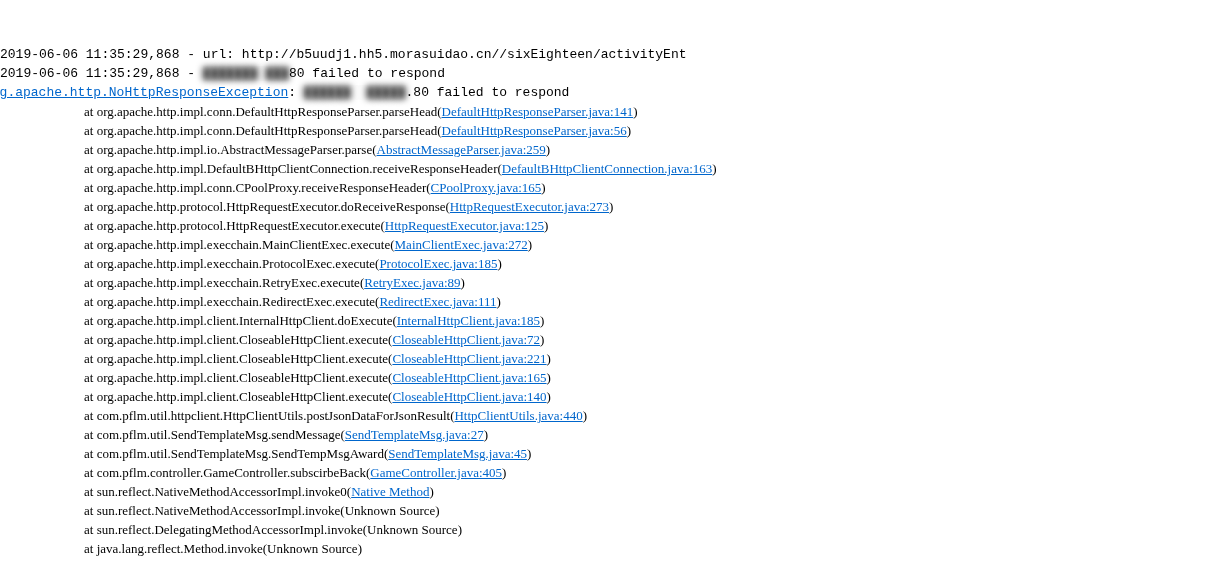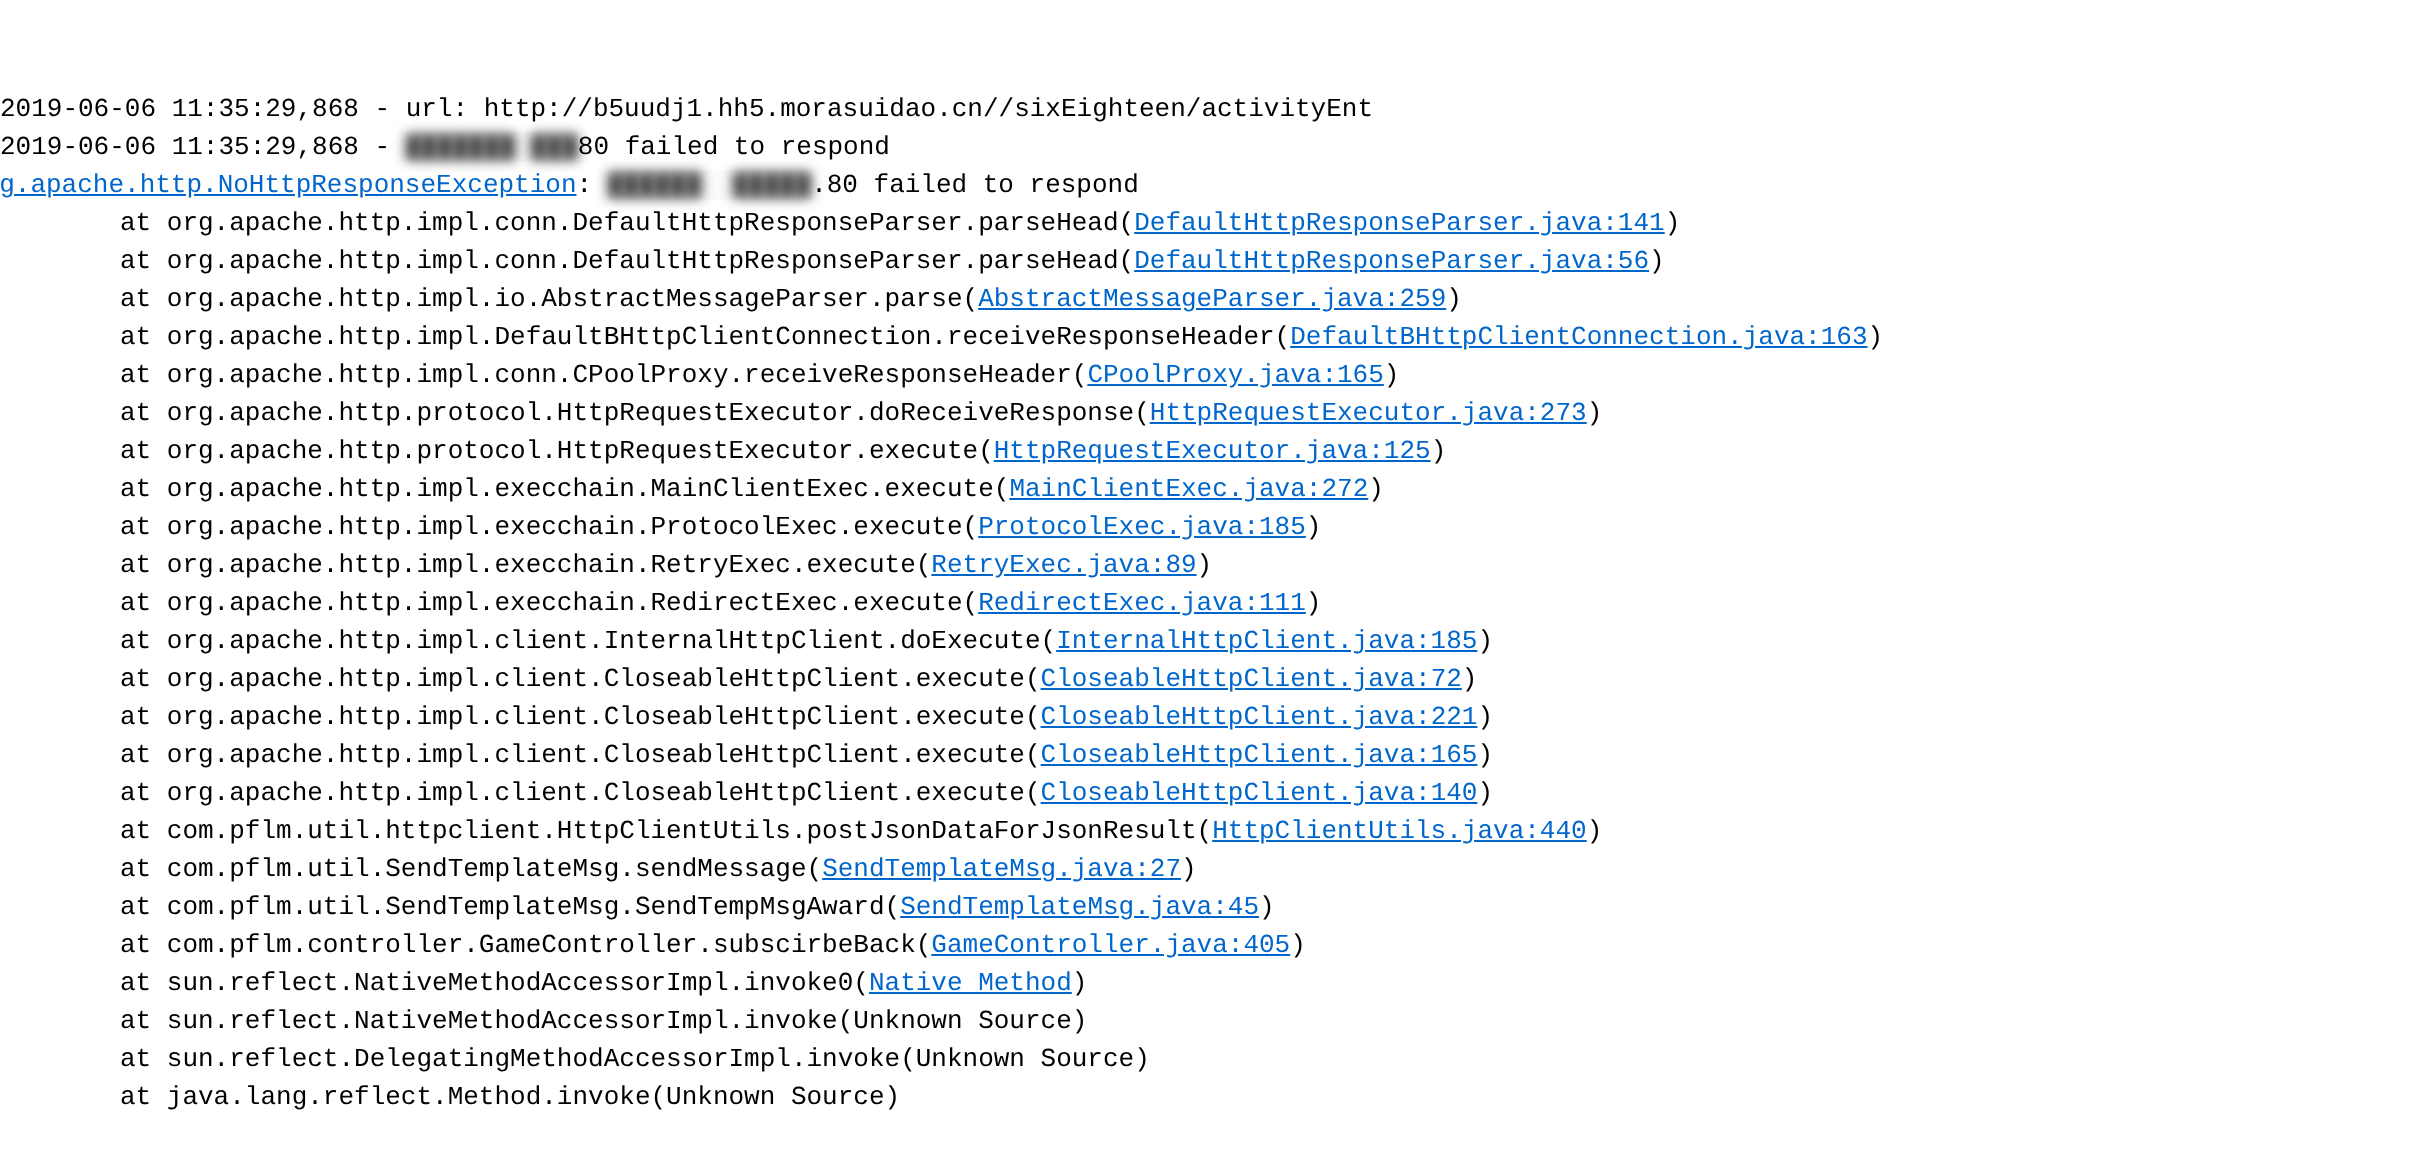--- a/index.html
+++ b/index.html
@@ -13,21 +13,21 @@
     width:1216px;
     height:581px;
   }
   .ln{display:block;}
   .lnk{color:#0066cc;text-decoration:underline;}
   .blur{
     color:transparent;
     text-shadow:0 0 6px rgba(0,0,0,0.7);
     background:rgba(200,200,200,0.08);
   }
-  .at{padding-left:60px;}
+  .at{padding-left:84px;font-family:Liberation Serif, serif;}
 </style>
 </head>
 <body>
 
 
 <div id="root"><span class="ln" style="margin-top: -12px;">2019-06-06 11:35:29,868 - url: http://b5uudj1.hh5.morasuidao.cn//sixEighteen/activityEnt</span><span class="ln"><span>2019-06-06 11:35:29,868 - </span><span class="blur">▇▇▇▇▇▇▇ ▇▇▇</span><span>80 failed to respond</span></span><span class="ln" style="margin-left: -16px;"><a href="#" class="lnk">org.apache.http.NoHttpResponseException</a><span>: </span><span class="blur">▇▇▇▇▇▇  ▇▇▇▇▇</span><span>.80 failed to respond</span></span><span class="ln at"><span>at org.apache.http.impl.conn.DefaultHttpResponseParser.parseHead(</span><a href="#" class="lnk">DefaultHttpResponseParser.java:141</a><span>)</span></span><span class="ln at"><span>at org.apache.http.impl.conn.DefaultHttpResponseParser.parseHead(</span><a href="#" class="lnk">DefaultHttpResponseParser.java:56</a><span>)</span></span><span class="ln at"><span>at org.apache.http.impl.io.AbstractMessageParser.parse(</span><a href="#" class="lnk">AbstractMessageParser.java:259</a><span>)</span></span><span class="ln at"><span>at org.apache.http.impl.DefaultBHttpClientConnection.receiveResponseHeader(</span><a href="#" class="lnk">DefaultBHttpClientConnection.java:163</a><span>)</span></span><span class="ln at"><span>at org.apache.http.impl.conn.CPoolProxy.receiveResponseHeader(</span><a href="#" class="lnk">CPoolProxy.java:165</a><span>)</span></span><span class="ln at"><span>at org.apache.http.protocol.HttpRequestExecutor.doReceiveResponse(</span><a href="#" class="lnk">HttpRequestExecutor.java:273</a><span>)</span></span><span class="ln at"><span>at org.apache.http.protocol.HttpRequestExecutor.execute(</span><a href="#" class="lnk">HttpRequestExecutor.java:125</a><span>)</span></span><span class="ln at"><span>at org.apache.http.impl.execchain.MainClientExec.execute(</span><a href="#" class="lnk">MainClientExec.java:272</a><span>)</span></span><span class="ln at"><span>at org.apache.http.impl.execchain.ProtocolExec.execute(</span><a href="#" class="lnk">ProtocolExec.java:185</a><span>)</span></span><span class="ln at"><span>at org.apache.http.impl.execchain.RetryExec.execute(</span><a href="#" class="lnk">RetryExec.java:89</a><span>)</span></span><span class="ln at"><span>at org.apache.http.impl.execchain.RedirectExec.execute(</span><a href="#" class="lnk">RedirectExec.java:111</a><span>)</span></span><span class="ln at"><span>at org.apache.http.impl.client.InternalHttpClient.doExecute(</span><a href="#" class="lnk">InternalHttpClient.java:185</a><span>)</span></span><span class="ln at"><span>at org.apache.http.impl.client.CloseableHttpClient.execute(</span><a href="#" class="lnk">CloseableHttpClient.java:72</a><span>)</span></span><span class="ln at"><span>at org.apache.http.impl.client.CloseableHttpClient.execute(</span><a href="#" class="lnk">CloseableHttpClient.java:221</a><span>)</span></span><span class="ln at"><span>at org.apache.http.impl.client.CloseableHttpClient.execute(</span><a href="#" class="lnk">CloseableHttpClient.java:165</a><span>)</span></span><span class="ln at"><span>at org.apache.http.impl.client.CloseableHttpClient.execute(</span><a href="#" class="lnk">CloseableHttpClient.java:140</a><span>)</span></span><span class="ln at"><span>at com.pflm.util.httpclient.HttpClientUtils.postJsonDataForJsonResult(</span><a href="#" class="lnk">HttpClientUtils.java:440</a><span>)</span></span><span class="ln at"><span>at com.pflm.util.SendTemplateMsg.sendMessage(</span><a href="#" class="lnk">SendTemplateMsg.java:27</a><span>)</span></span><span class="ln at"><span>at com.pflm.util.SendTemplateMsg.SendTempMsgAward(</span><a href="#" class="lnk">SendTemplateMsg.java:45</a><span>)</span></span><span class="ln at"><span>at com.pflm.controller.GameController.subscirbeBack(</span><a href="#" class="lnk">GameController.java:405</a><span>)</span></span><span class="ln at"><span>at sun.reflect.NativeMethodAccessorImpl.invoke0(</span><a href="#" class="lnk">Native Method</a><span>)</span></span><span class="ln at"><span>at sun.reflect.NativeMethodAccessorImpl.invoke(Unknown Source)</span></span><span class="ln at"><span>at sun.reflect.DelegatingMethodAccessorImpl.invoke(Unknown Source)</span></span><span class="ln at"><span>at java.lang.reflect.Method.invoke(Unknown Source)</span></span></div>
 
 
 
 </body></html>

